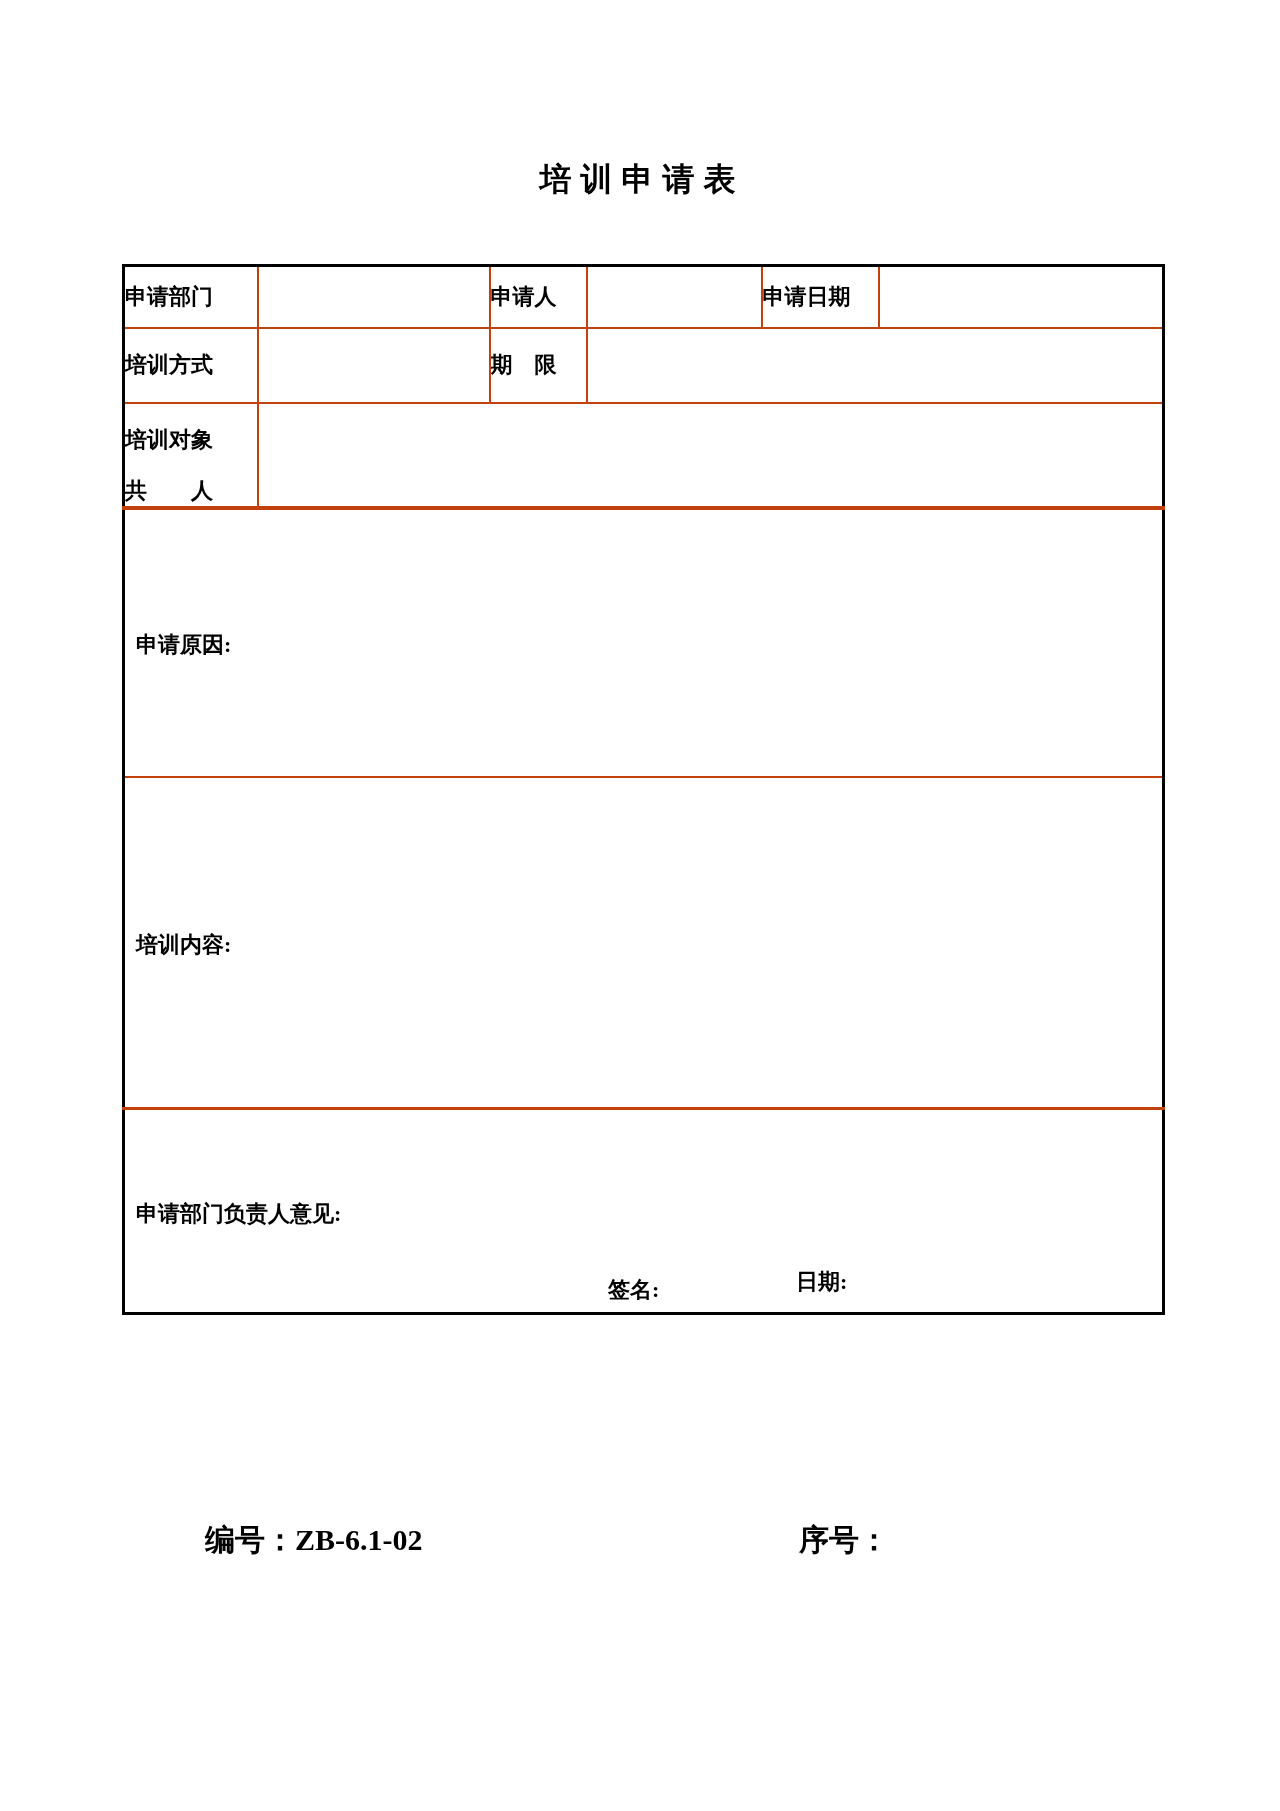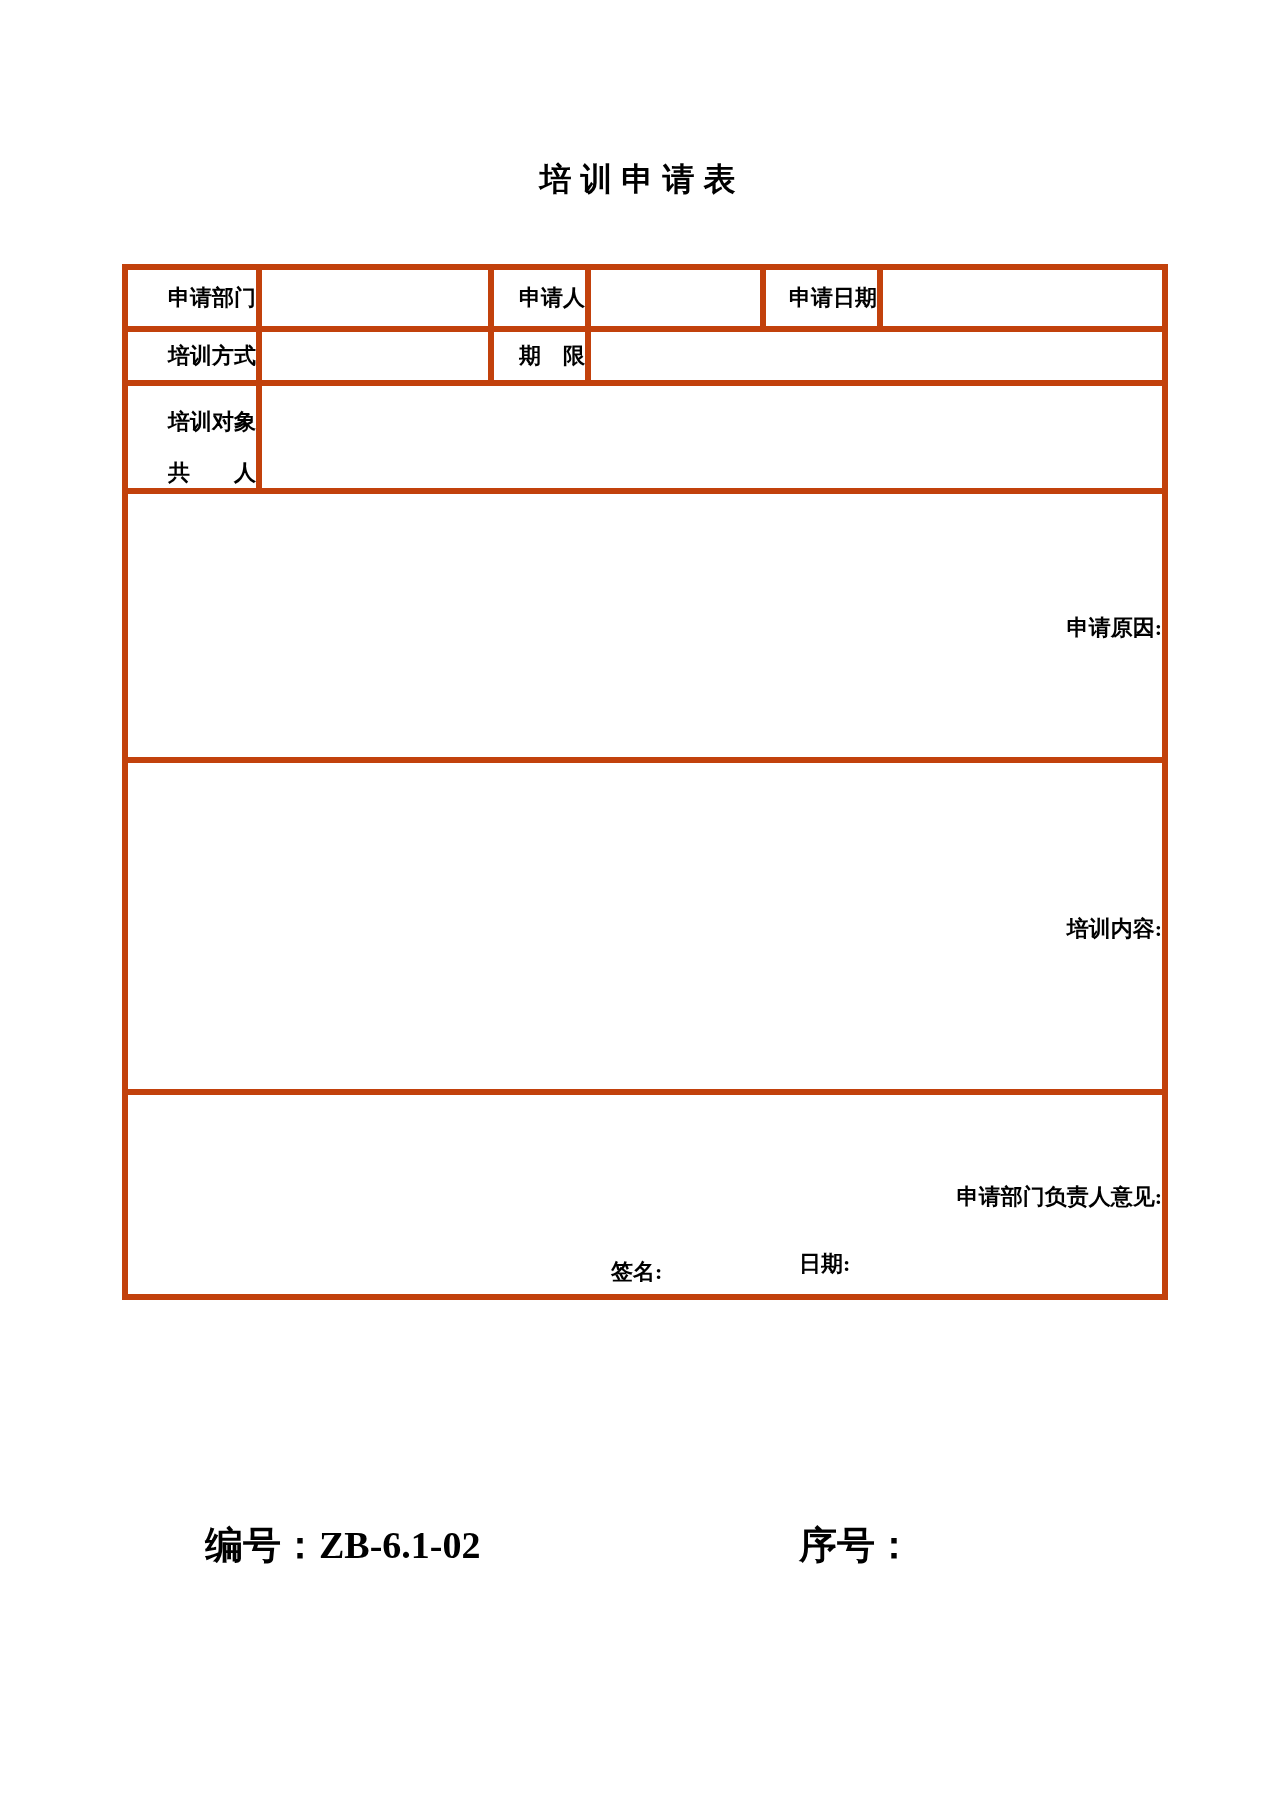--- a/index.html
+++ b/index.html
@@ -33,25 +33,24 @@
     left: 122px;
     top: 264px;
     width: 1040px;
     border-collapse: collapse;
     table-layout: fixed;
     border: 3px solid #000000;
     font-size: 22px;
     font-weight: bold;
   }
   table.form-table td {
-    border: 6px solid #c2410c;
+    border: 2px solid #c2410c;
     padding: 0;
     vertical-align: middle;
     overflow: hidden;
-    text-align: right;
   }
   td.label-cell {
     padding-left: 11px;
     white-space: nowrap;
   }
   tr.row-target td {
     border-bottom-width: 4px;
   }
   tr.row-depthead td {
     border-top-width: 3px;
@@ -93,21 +92,21 @@
     left: 671px;
     bottom: 8px;
     white-space: nowrap;
   }
   .footer {
     position: absolute;
     left: 122px;
     top: 1520px;
     width: 1040px;
     height: 44px;
-    font-size: 38px;
+    font-size: 30px;
     font-weight: bold;
     text-align: right;
   }
   .footer .code {
     position: absolute;
     left: 83px;
     top: 0;
     white-space: nowrap;
   }
   .footer .serial {
@@ -135,21 +134,21 @@
     </colgroup>
     <tbody>
       <tr style="height:62px">
         <td class="label-cell">申请部门</td>
         <td></td>
         <td class="label-cell">申请人</td>
         <td></td>
         <td class="label-cell">申请日期</td>
         <td></td>
       </tr>
-      <tr style="height:54px">
+      <tr style="height:75px">
         <td class="label-cell">培训方式</td>
         <td></td>
         <td class="label-cell">期　限</td>
         <td colspan="3"></td>
       </tr>
       <tr style="height:71px" class="row-target">
         <td class="label-cell two-line">
           <span>培训对象</span>
           <span>共　　人</span>
         </td>

